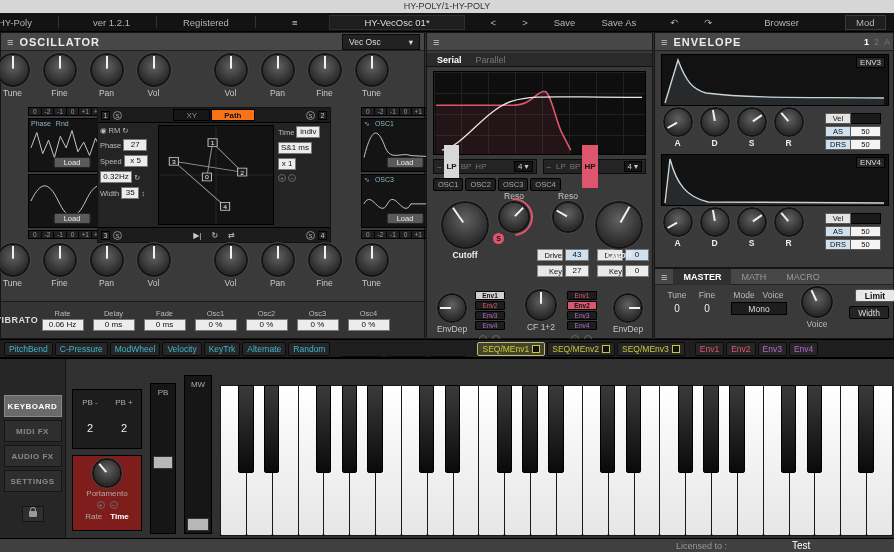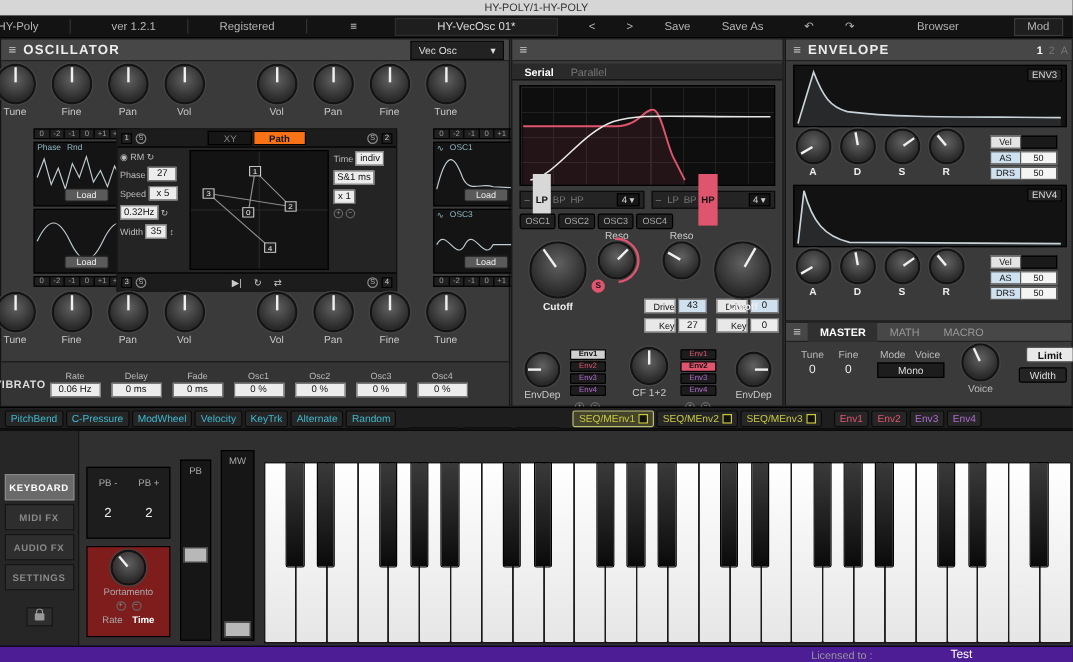--- a/index.html
+++ b/index.html
@@ -151,21 +151,21 @@
 .ratetime{display:flex;gap:8px;}
 .ratetime .on{color:#fff;font-weight:bold;}
 .vslider{position:absolute;top:24px;bottom:4px;background:#161616;border:1px solid #000;}
 .vslabel{position:absolute;top:4px;left:0;right:0;text-align:center;font-size:8px;color:#aaa;}
 .scap{position:absolute;left:2px;right:2px;height:13px;background:#b8b8b8;border:1px solid #333;}
 .keyboard{position:absolute;left:220px;top:26px;right:2px;bottom:2px;background:#000;display:flex;}
 .wkey{flex:1;background:linear-g radient(#fff,#e8e8e8);background:linear-gradient(#ffffff,#e6e6e6);border:1px solid #1a1a1a;border-radius:0 0 2px 2px;margin-right:-1px;}
 .bkey{position:absolute;top:0;height:58%;width:2.3%;background:linear-gradient(#3a3a3a,#0a0a0a);border:1px solid #000;border-radius:0 0 2px 2px;z-index:2;}
 
 
-.footer{position:absolute;left:0;top:538px;width:894px;height:14px;background:#4c1d95;border-top:1px solid #000;font-size:9px;color:#999;}
+.footer{position:absolute;left:0;top:538px;width:894px;height:14px;background:#404040;border-top:1px solid #000;font-size:9px;color:#999;}
 .lic{position:absolute;left:676px;top:2px;}
 .licname{position:absolute;left:792px;top:1px;color:#fff;font-size:10px;}
 </style>
 </head>
 <body>
 
 <div class="titlebar">
   <span>HY-POLY/1-HY-POLY</span>
 </div>
 

